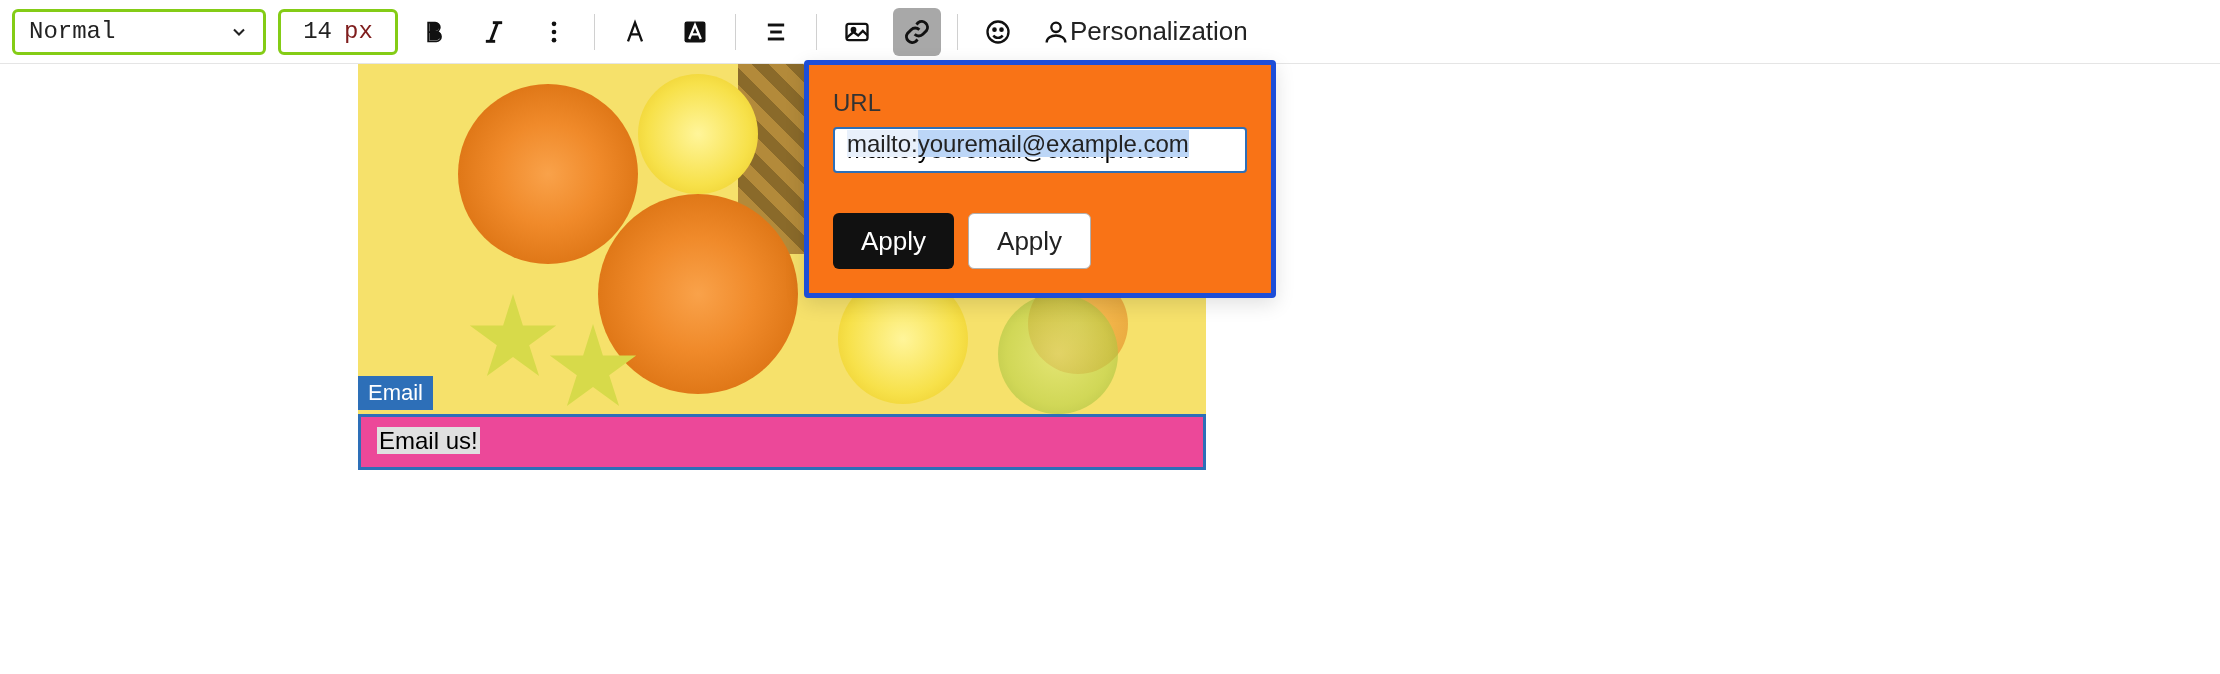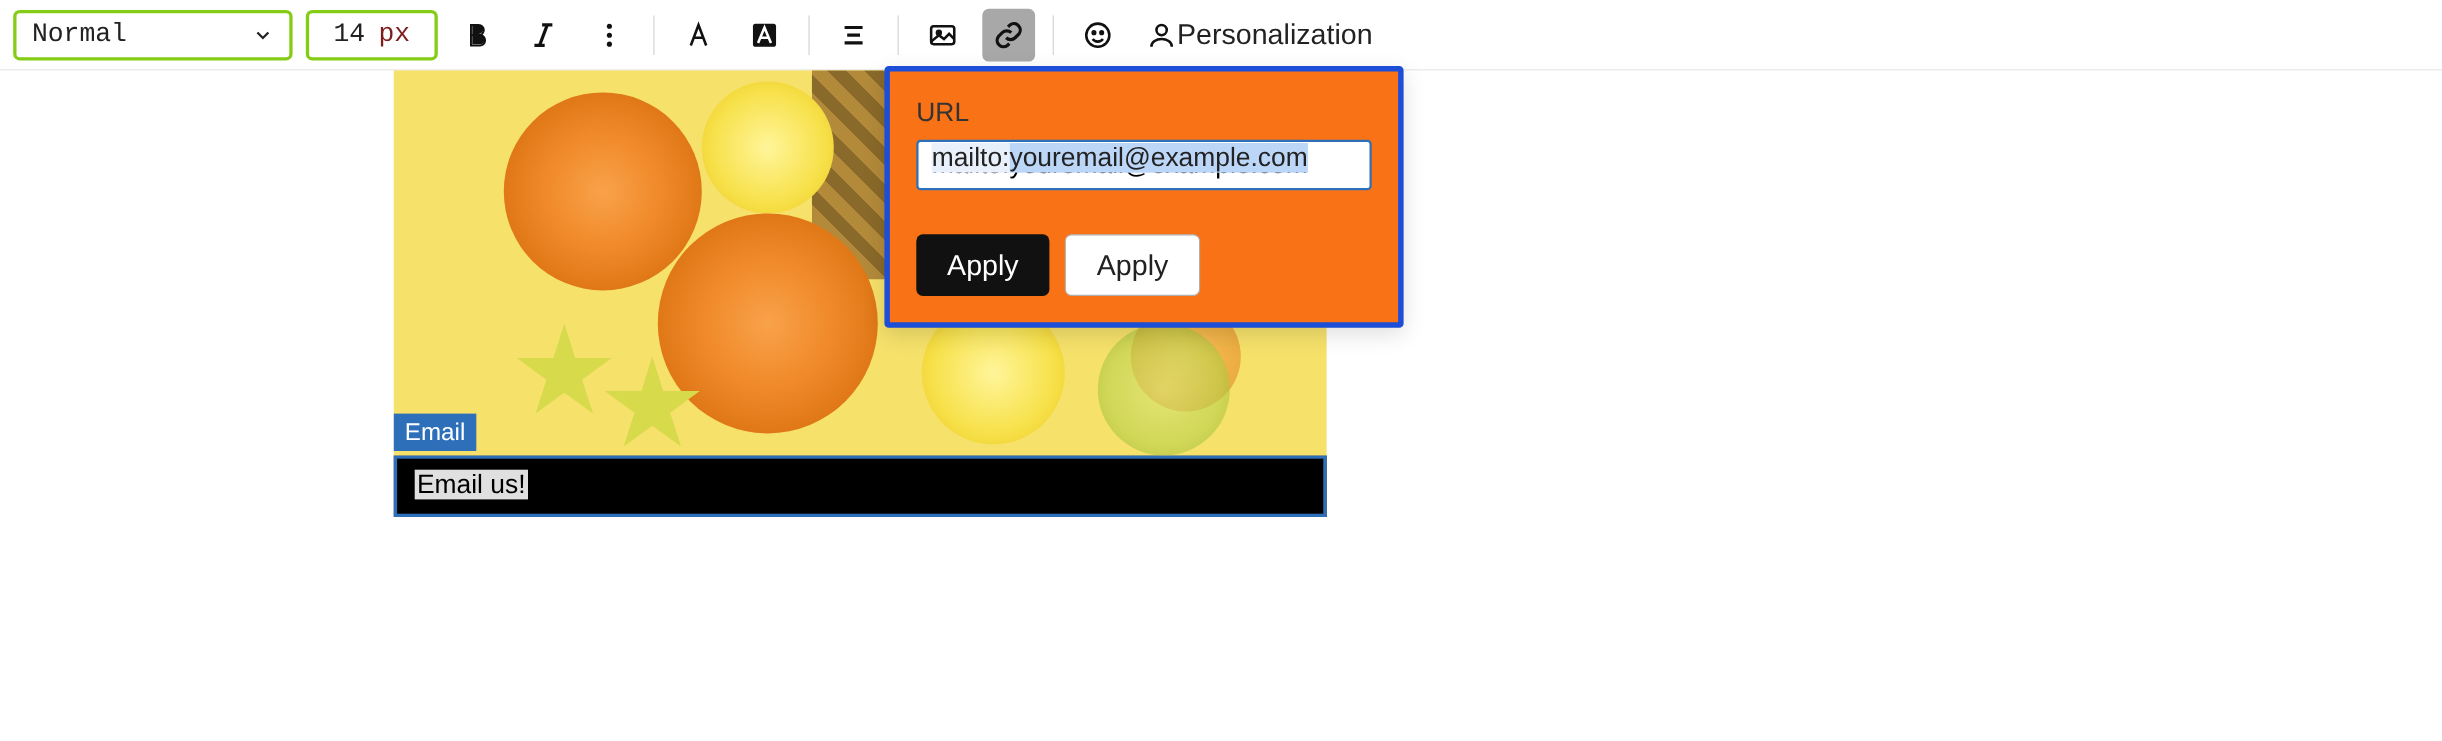--- a/index.html
+++ b/index.html
@@ -104,21 +104,21 @@
     font-size: 22px;
     padding: 4px 10px;
     font-weight: 500;
   }
   .text-block {
     border: 3px solid #2d6fb8;
     border-top: 3px solid #2d6fb8;
     padding: 10px 16px;
     width: 848px;
     min-height: 56px;
-    background: #000000;
+    background: #ec4899;
   }
   .sel-text {
     background: #e0e0e0;
     font-size: 24px;
     font-family: Tahoma, sans-serif;
     padding: 0 2px;
   }
 
   
   .popover {

